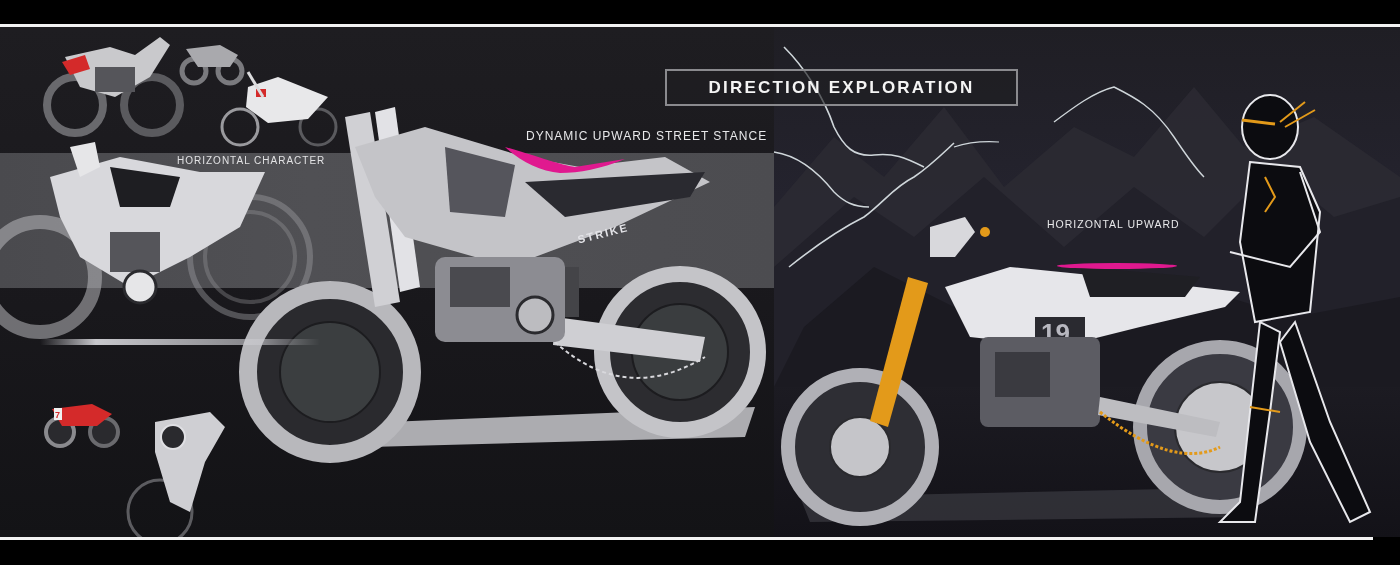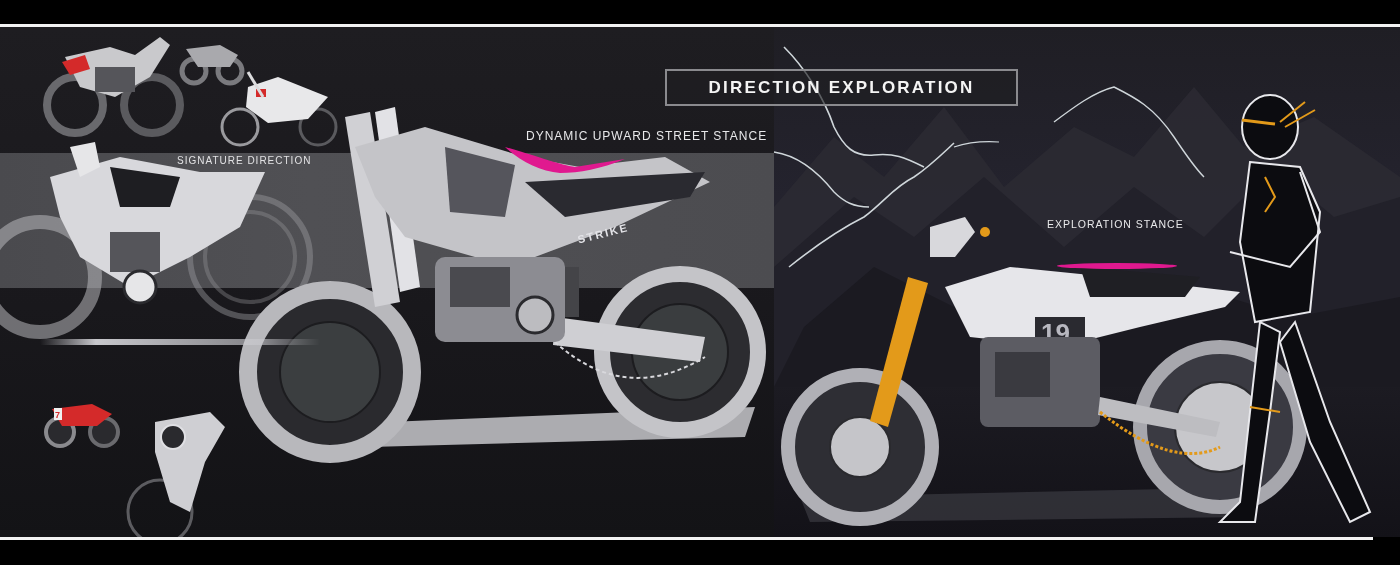--- a/index.html
+++ b/index.html
@@ -194,19 +194,19 @@
 
     <path d="M80 240 L60 420 L40 440 L75 440 L90 330 L100 250 Z" fill="#0c0c10" stroke="#e8e8ec" stroke-width="2"></path>
     <path d="M115 240 L150 340 L190 430 L170 440 L130 360 L100 260 Z" fill="#0c0c10" stroke="#e8e8ec" stroke-width="2"></path>
     <path d="M70 325 L100 330" stroke="#e39a1a" stroke-width="2"></path>
   </svg>
 
   <div class="title-box" style="top:42px;">
     <span class="title-text">DIRECTION EXPLORATION</span>
   </div>
 
-  <span class="label label-signature">SIGNATURE DIRECTION</span>
+  <span class="label label-signature">HORIZONTAL CHARACTER</span>
   <span class="label label-dynamic">DYNAMIC UPWARD STREET STANCE</span>
-  <span class="label label-horizontal">EXPLORATION STANCE</span>
+  <span class="label label-horizontal">HORIZONTAL UPWARD</span>
 </div>
 
 <div class="rule bottom"></div>
 <div class="bottom-bar"></div>
 
 </body></html>

